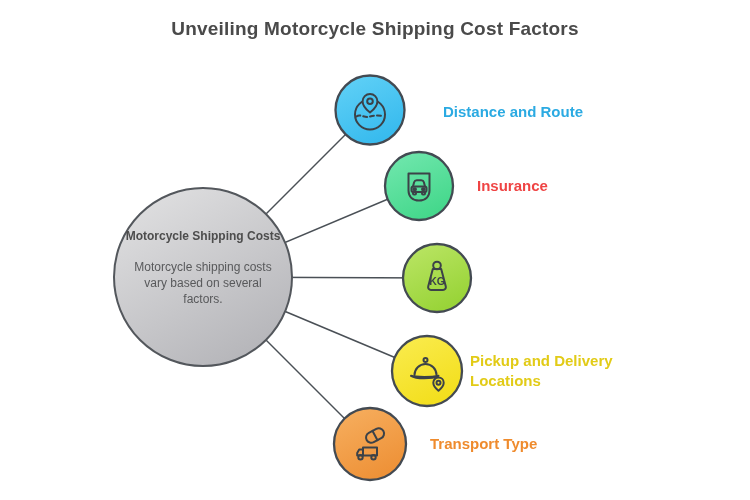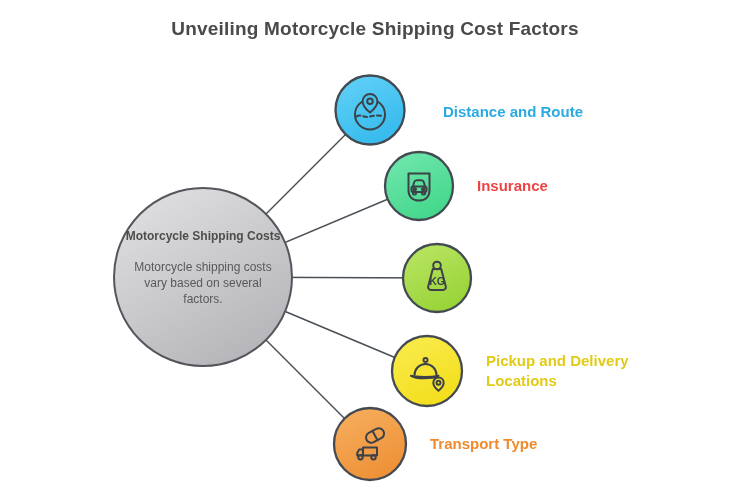--- a/index.html
+++ b/index.html
@@ -22,21 +22,21 @@
   .center-desc {
     margin:13px auto 0; width:152px;
     font-size:12px; color:#58595b; line-height:16px;
   }
   .factor-label {
     position:absolute; font-size:15px; font-weight:700; line-height:20px;
   }
   .lbl-0 { left:443px; top:102px; width:180px; color:#2baae2; }
   .lbl-1 { left:477px; top:176px; width:150px; color:#ef4444; }
   .lbl-2 { left:490px; top:259px; width:150px; color:#8dc63f; }
-  .lbl-3 { left:470px; top:351px; width:160px; color:#e2cb17;margin-left:16px; }
+  .lbl-3 { left:470px; top:351px; width:160px; color:#e2cb17; }
   .lbl-4 { left:430px; top:434px; width:170px; color:#ef8b2d; }
   .ic { fill:none; stroke:#3c4248; stroke-width:2; stroke-linecap:round; stroke-linejoin:round; }
   .kg-txt { font-family:"Liberation Sans",sans-serif; font-size:10.5px; font-weight:700;
             fill:#3c4248; stroke:none; }
 </style>
 </head>
 <body>
 
 <div class="stage">
 

